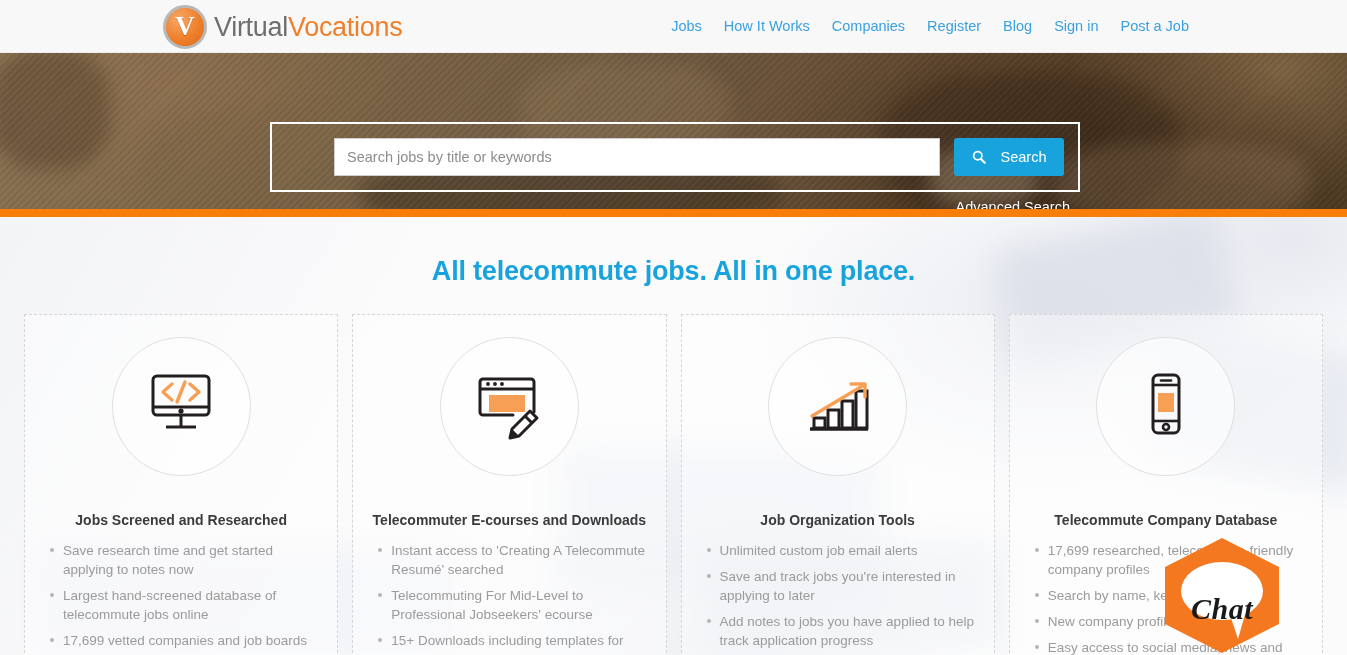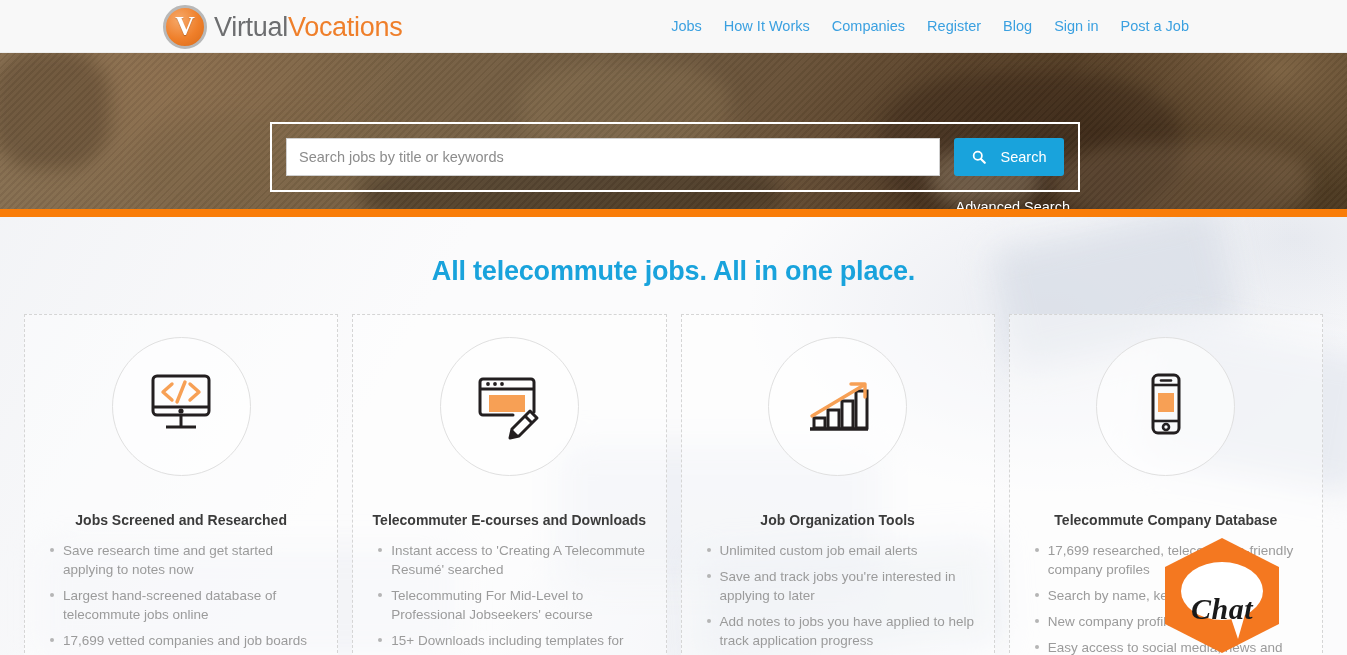--- a/index.html
+++ b/index.html
@@ -91,20 +91,21 @@
     gap: 14px;
   }
   .search-input {
     flex: 1; height: 38px;
     border: 1px solid #cfcfcf;
     background: #ffffff;
     font-size: 14.5px; color: #6b6b6b;
     padding: 0 12px;
     font-family: "Liberation Sans", sans-serif;
     outline: none;
+    margin-left: 48px;
   }
   .search-input::placeholder { color: #8c8c8c; }
   .search-btn {
     width: 110px; height: 38px;
     background: #19a3dc;
     border: none; border-radius: 3px;
     color: #ffffff; font-size: 14.5px;
     display: flex; align-items: center; justify-content: center;
     gap: 15px; cursor: pointer;
     font-family: "Liberation Sans", sans-serif;

